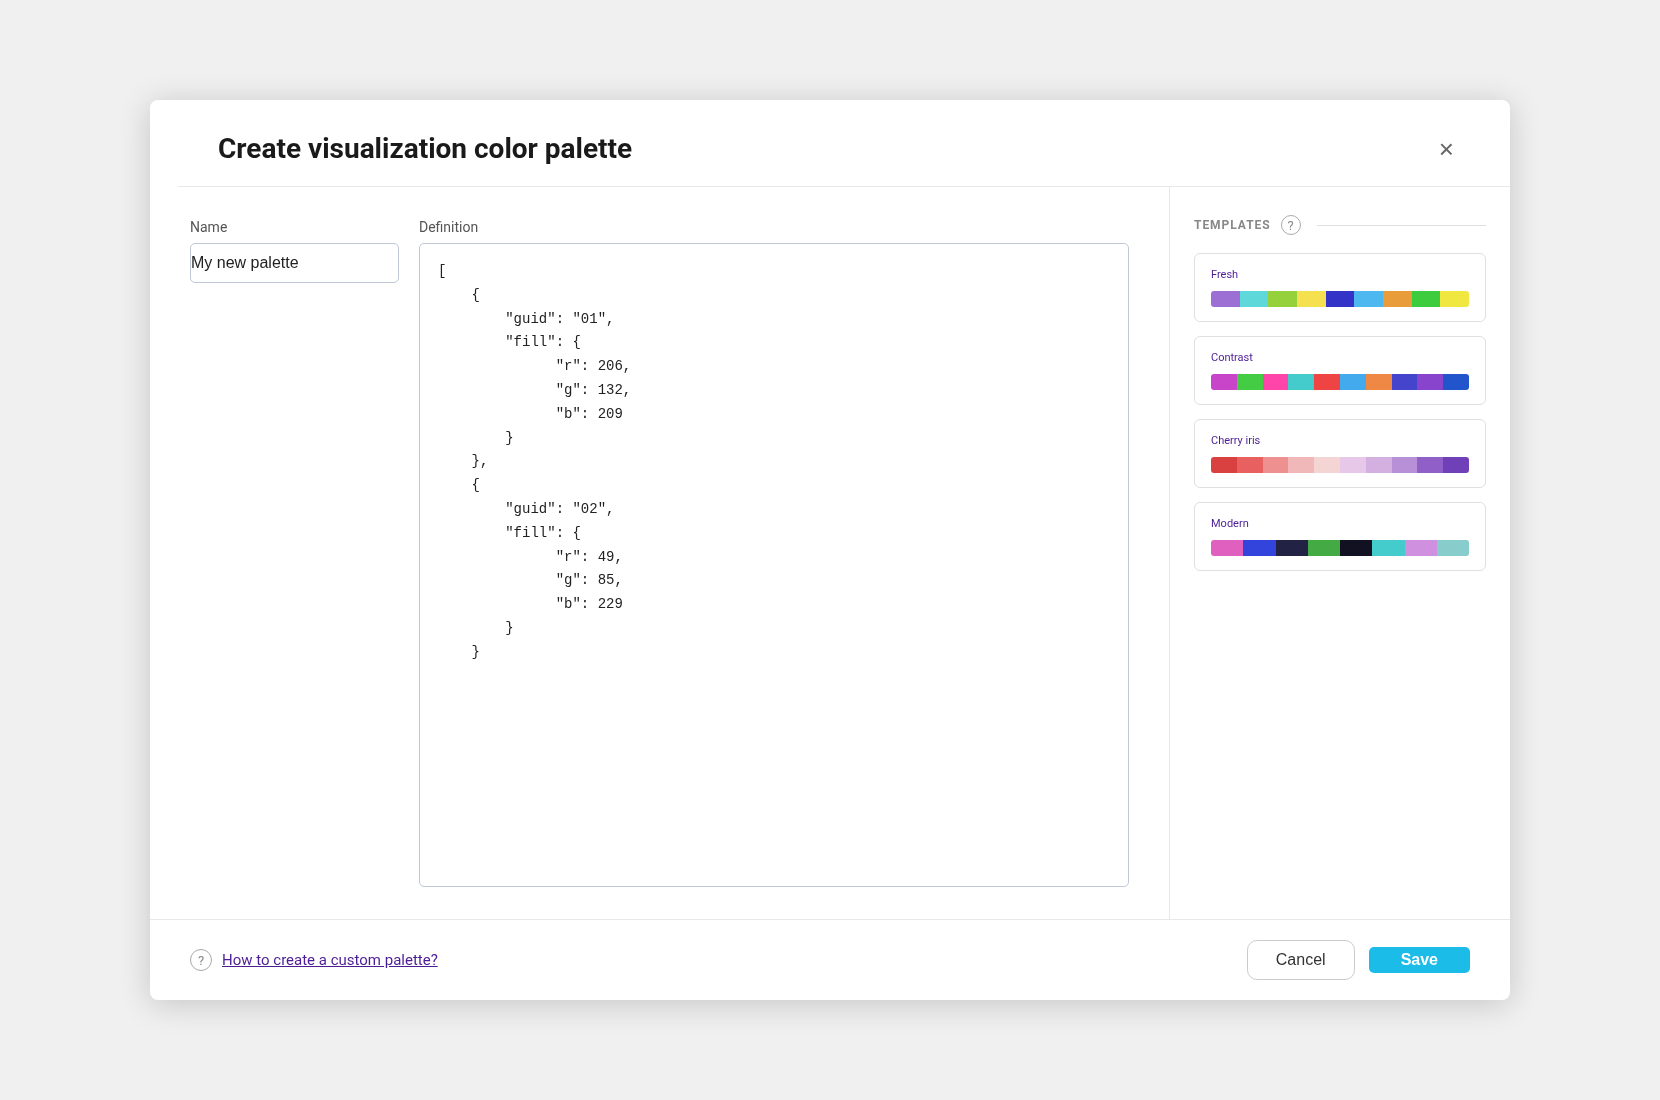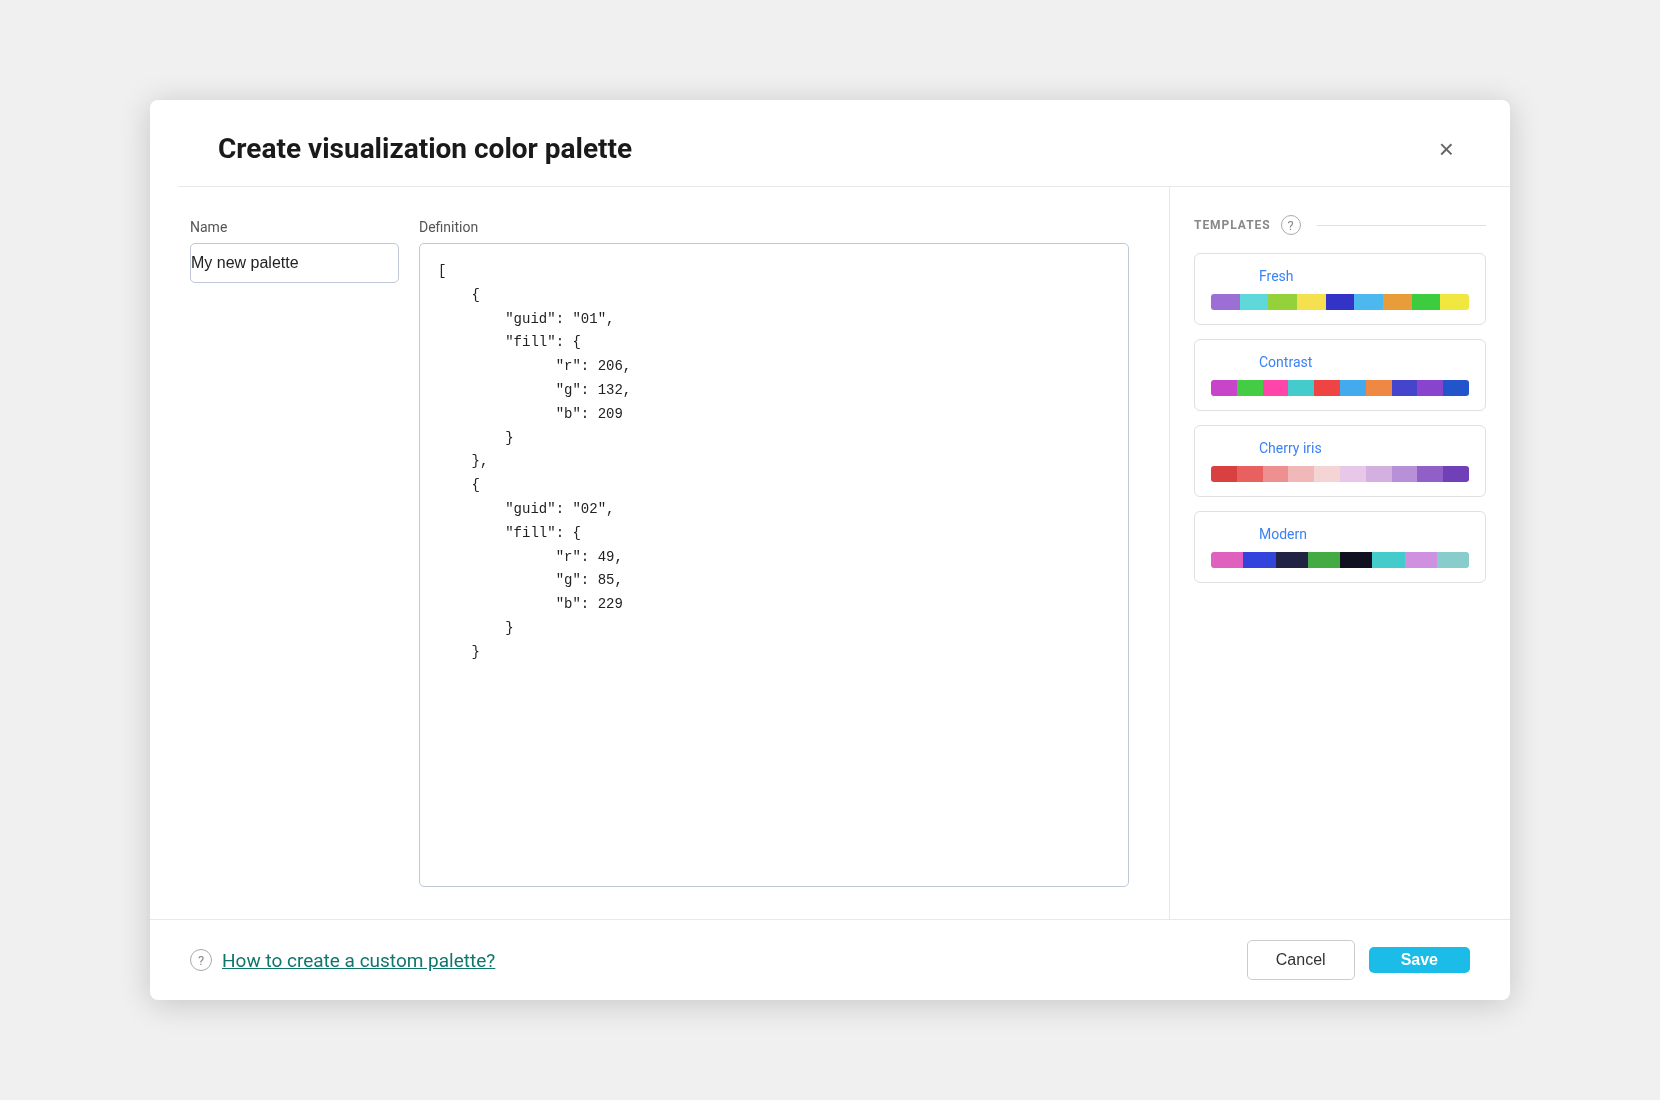--- a/index.html
+++ b/index.html
@@ -131,24 +131,23 @@
     }
     .template-card {
       border: 1.5px solid #e0e0e0;
       border-radius: 6px;
       padding: 14px 16px;
       margin-bottom: 14px;
       cursor: pointer;
       transition: border-color 0.15s;
     }
     .template-name {
-      font-size: 14px;
-      color: #3b82f6;
+      font-size: 11px;
+      color: #4c1d95;
       margin-bottom: 10px;
-      margin-left: 48px;
     }
     .palette-strip {
       display: flex;
       height: 16px;
       border-radius: 3px;
       overflow: hidden;
       width: 100%;
     }
     .palette-strip span {
       flex: 1;
@@ -173,35 +172,35 @@
       border: 1.5px solid #aaa;
       display: flex;
       align-items: center;
       justify-content: center;
       font-size: 13px;
       color: #888;
       cursor: pointer;
       flex-shrink: 0;
     }
     .footer-link {
-      color: #0f766e;
-      font-size: 19px;
+      color: #4c1d95;
+      font-size: 15px;
       text-decoration: underline;
       cursor: pointer;
     }
     .footer-right {
       display: flex;
       gap: 14px;
       align-items: center;
     }
     .cancel-btn {
       padding: 10px 28px;
       border: 1.5px solid #ccc;
       background: #fff;
-      border-radius: 5px;
+      border-radius: 10px;
       font-size: 16px;
       color: #333;
       cursor: pointer;
     }
     .save-btn {
       padding: 4px 32px;
       border: none;
       background: #1bbce8;
       border-radius: 5px;
       font-size: 16px;

